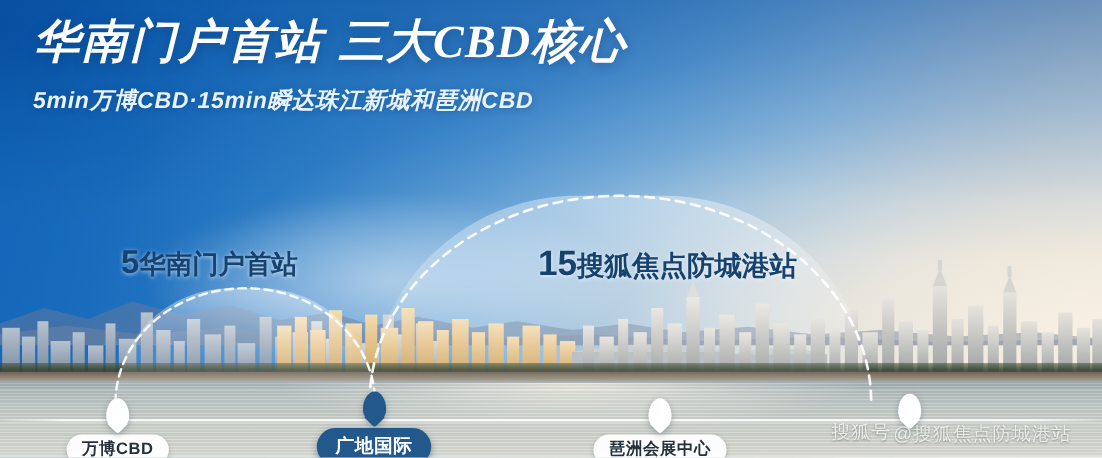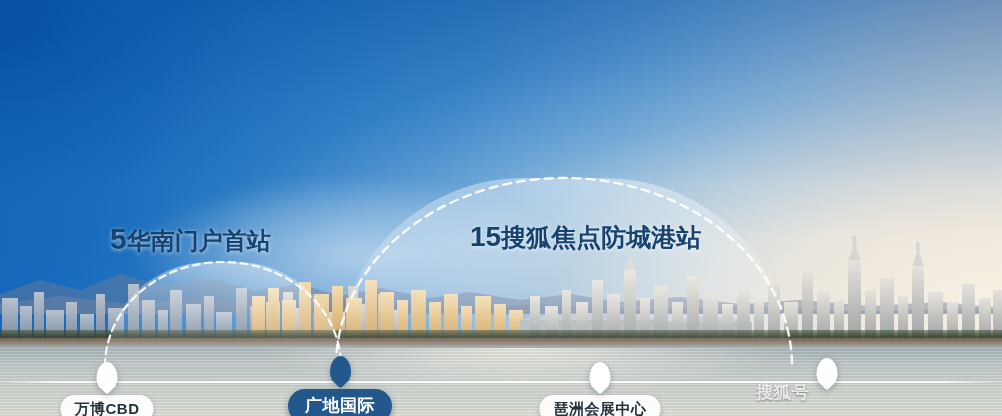--- a/index.html
+++ b/index.html
@@ -110,21 +110,21 @@
     white-space:nowrap;
     text-shadow:0 1px 4px rgba(255,255,255,.65);
   }
   .arc-label .num{
     font-family:"Liberation Sans","DejaVu Sans",sans-serif;
     font-weight:700;
   }
   #lbl-small{left:110px;top:222px;font-size:24px;}
   #lbl-small .num{font-size:30px;}
   #lbl-big{left:470px;top:221px;font-size:25px;}
-  #lbl-big .num{font-size:28px;}
+  #lbl-big .num{font-size:32px;margin-left:19px;}
 
   
   .city{position:absolute;left:0;top:236px;width:1002px;height:180px;overflow:hidden;}
   .mountains{position:absolute;left:0;top:28px;width:1002px;height:50px;}
   .water{
     position:absolute;left:0;top:110px;width:1002px;height:70px;
     background:linear-gradient(180deg,
       #9aa7ab 0%,
       #a9b4b6 9%,
       #b9c2c1 22%,
@@ -197,21 +197,21 @@
     font-size:17px;
     padding:8px 17px 9px;
     border-radius:19px;
     box-shadow:0 3px 7px rgba(20,45,75,.45);
   }
 
   
   .wm{
     position:absolute;
     color:rgba(255,255,255,.80);
-    font-size:17px;font-weight:700;
+    font-size:17px;font-weight:400;
     letter-spacing:1px;white-space:nowrap;
     text-shadow:0 1px 2px rgba(60,70,60,.55);
     pointer-events:none;
   }
   #wm-a{left:756px;top:381px;}
   #wm-b{left:812px;top:383px;opacity:.92;}
 </style>
 </head>
 <body>
 
@@ -393,16 +393,24 @@
   <div class="marker" style="left:600px;top:362px;">
     <div class="pin"></div>
     <div class="pill">琶洲会展中心</div>
   </div>
 
   <div class="marker hidden-label" style="left:827px;top:358px;">
     <div class="pin"></div>
 
   </div>
 
+  <div class="head">
+    <div class="title">
+      <span>华南门户首站</span>
+      <span class="en">三大CBD核心</span>
+    </div>
+    <div class="subtitle">5min万博CBD·15min瞬达珠江新城和琶洲CBD</div>
+  </div>
 
   <div class="wm" id="wm-a">搜狐号</div>
+  <div class="wm" id="wm-b">@搜狐焦点防城港站</div>
 
 </div>
 
 </body></html>

